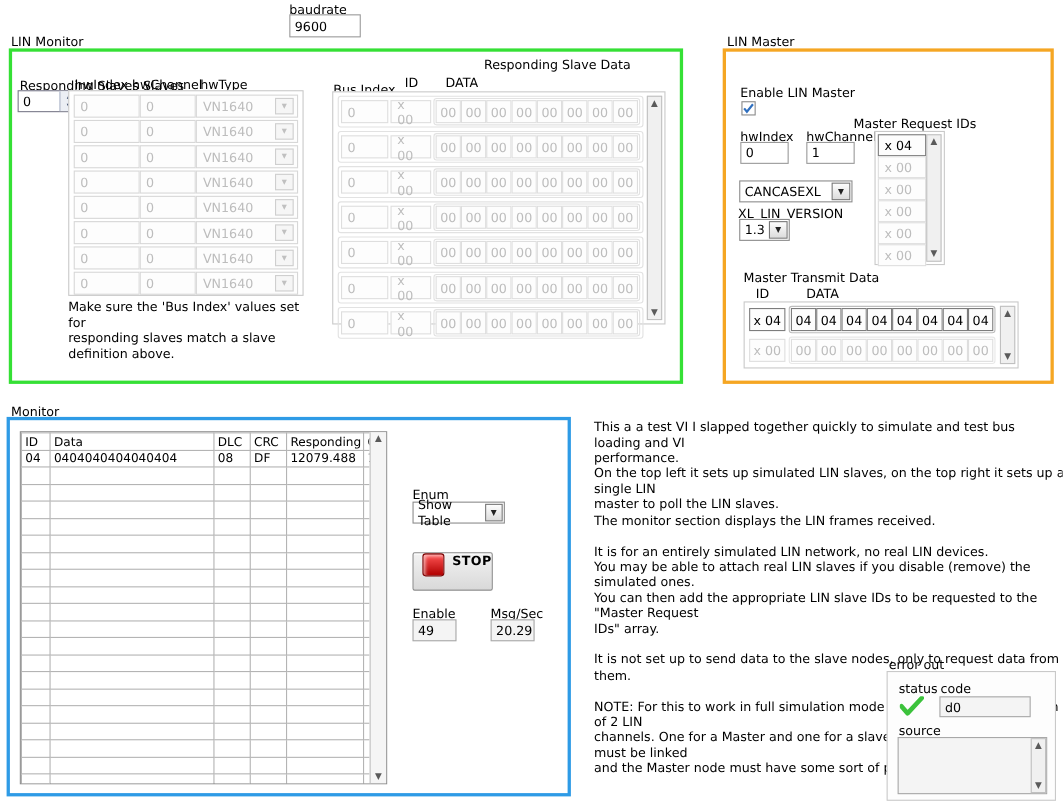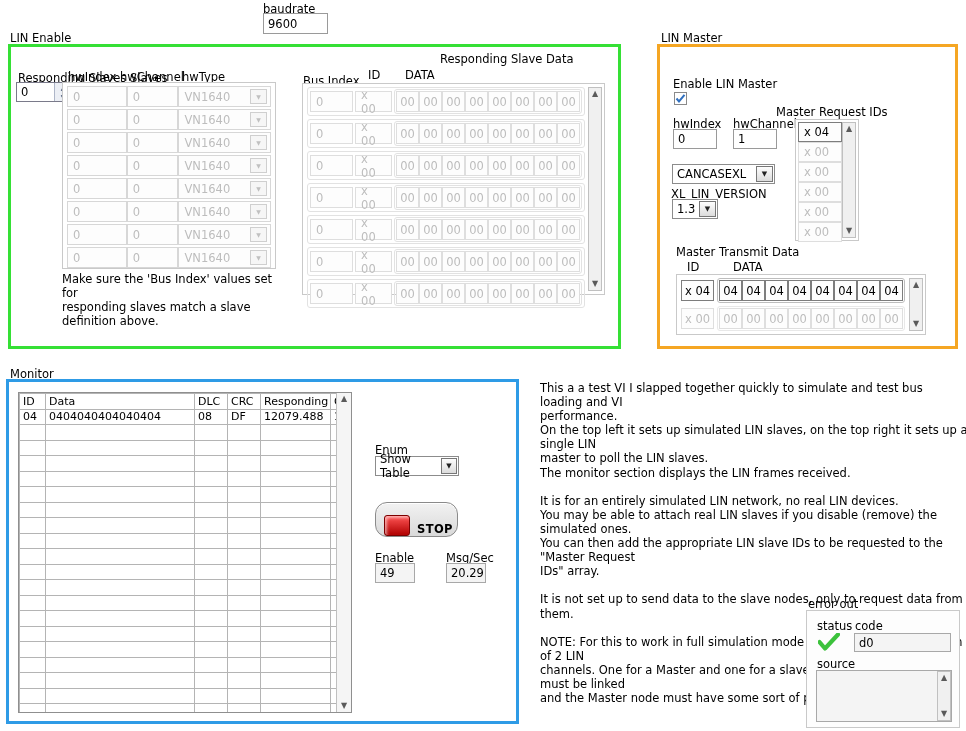--- a/index.html
+++ b/index.html
@@ -72,24 +72,24 @@
   table.mon { border-collapse:collapse; table-layout:fixed; width:100%; }
   table.mon th, table.mon td {
     border:1px solid #b4b4b4; height:15.5px; font-size:11px;
     font-weight:normal; text-align:left; padding:0 3px;
     overflow:hidden; white-space:nowrap; background:#fff;
   }
   table.mon th { background:#fff; }
 
   
   .stopbtn {
-    width:83px; height:35px; border:1px solid #8a8a8a;
+    width:73px; height:35px; border:1px solid #8a8a8a;
     background:linear-gradient(#f2f2f2,#d9d9d9);
-    display:flex; align-items:flex-end; gap:7px; padding-left:8px;
-    border-radius:12px; box-shadow:inset 0 1px 0 #fff;
+    display:flex; align-items:flex-start; gap:7px; padding-left:8px;
+    border-radius:2px; box-shadow:inset 0 1px 0 #fff;
   }
   .stopled {
     width:26px; height:21px; border-radius:3px;
     background:linear-gradient(#ff5555,#b00000);
     border:1px solid #7d0000;
     box-shadow:inset 2px 2px 3px rgba(255,255,255,.55);
   }
   .stoptxt { font-weight:bold; font-size:11.5px; letter-spacing:.4px; }
 
   
@@ -103,21 +103,21 @@
 
   .errbox { border:1px solid #c9c9c9; background:#fdfdfd; }
   .srcbox { border:1px solid #a8a8a8; background:#f4f4f4; }
 </style>
 </head>
 <body>
 
 <div class="abs lbl" style="left:263px; top:2px;">baudrate</div>
 <div class="abs ctl" style="left:263px; top:13px; width:65px; height:21px;">9600</div>
 
-<div class="abs lbl" style="left:10px; top:31px;">LIN Enable</div>
+<div class="abs lbl" style="left:10px; top:31px;">LIN Monitor</div>
 <div class="abs frame frame-green" style="left:8px; top:44px; width:613px; height:305px;"></div>
 
 <div class="abs lbl" style="left:18px; top:55px;margin-top:16px;">Responding Slaves Slaves</div>
 
 <div class="abs lbl" style="left:68px; top:70px;">hwIndex</div>
 <div class="abs lbl" style="left:120px; top:70px;">hwChannel</div>
 <div class="abs lbl" style="left:182px; top:70px;">hwType</div>
 
 <div class="abs spin" style="left:16px; top:82px;">
   <div class="v">0</div>
@@ -591,21 +591,21 @@
 
 <div class="abs lbl" style="left:808px; top:597px;">error out</div>
 <div class="abs errbox" style="left:806px; top:610px; width:154px; height:118px;">
   <div class="lbl" style="position:absolute; left:10px; top:8px;">status</div>
   <div class="lbl" style="position:absolute; left:48px; top:8px;">code</div>
   <div style="position:absolute; left:11px; top:22px;">
     <svg width="22" height="19" viewBox="0 0 22 19">
       <path d="M1.5 9 L7 15.5 L20 1.5" stroke="#3cc23c" stroke-width="4.2" fill="none" stroke-linecap="round" stroke-linejoin="round"></path>
     </svg>
   </div>
-  <div class="ctl ind" style="position:absolute; left:47px; top:22px; width:97px; height:19px;">d0</div>
+  <div class="ctl ind" style="position:absolute; left:47px; top:22px; width:83px; height:19px;">d0</div>
   <div class="lbl" style="position:absolute; left:10px; top:46px;">source</div>
   <div class="srcbox" style="position:absolute; left:9px; top:59px; width:136px; height:52px; display:flex;">
     <div style="flex:1;"></div>
     <div class="sbar" style="position:relative; width:14px; height:auto;">
       <div class="arw">▲</div>
       <div class="arw">▼</div>
     </div>
   </div>
 </div>
 

